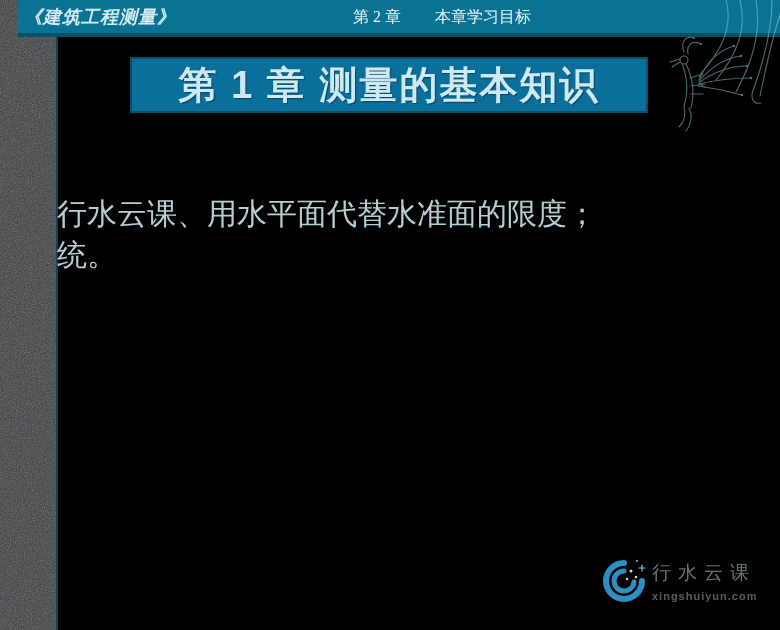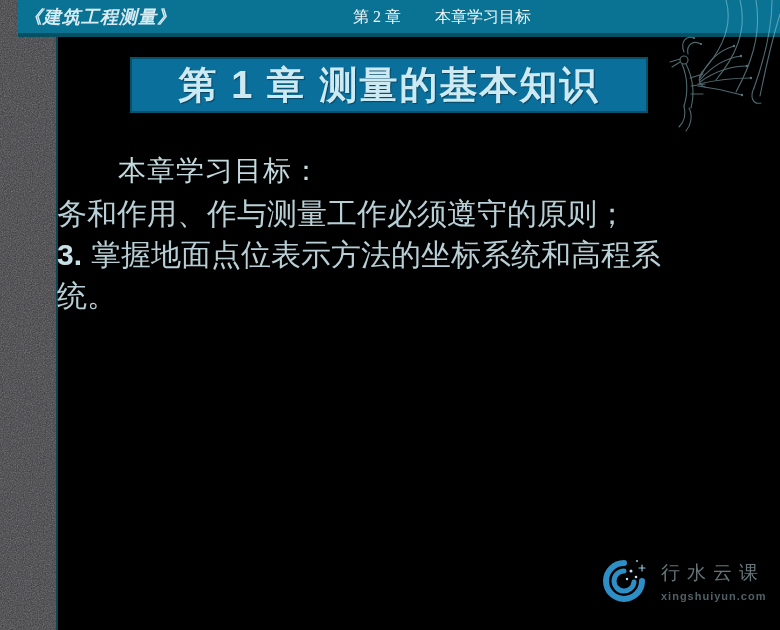--- a/index.html
+++ b/index.html
@@ -51,21 +51,21 @@
     font-size:30px;line-height:41px;color:#b7cfd5;
   }
   .goals .line{white-space:nowrap;height:41px;}
   .goals .num{
     font-family:"Liberation Sans",sans-serif;font-weight:bold;
     color:#c7e0e6;margin-right:9px;
   }
   
   .logo{position:absolute;left:600px;top:556px;z-index:2;display:flex;align-items:flex-start;}
   .logo-icon{flex:0 0 auto;}
-  .logo-text{margin-left:15px;margin-top:4px;}
+  .logo-text{margin-left:6px;margin-top:4px;}
   .logo-brand{
     font-size:19px;color:#a9c2c8;opacity:.6;letter-spacing:7px;white-space:nowrap;
     font-family:"Liberation Serif",serif;
   }
   .logo-domain{
     margin-top:4px;font-size:11px;font-weight:bold;color:#93aeb6;opacity:.55;
     letter-spacing:1px;white-space:nowrap;
   }
 </style>
 </head>
@@ -132,25 +132,23 @@
       <circle cx="74" cy="95" r="1.2"></circle>
       <circle cx="26" cy="38" r="1.1"></circle>
       <circle cx="33" cy="44" r="1.1"></circle>
     </g>
   </svg>
 
   <div class="title-box">
     <span class="t">第 1 章 测量的基本知识</span>
   </div>
 
-  <div class="goal-heading">本章学习目标：</div>
 
   <div class="goals">
-    <div class="line"><span>务和作用、作与测量工作必须遵守的原则；</span></div>
-    <div class="line"><span class="num">3.</span><span>掌握地面点位表示方法的坐标系统和高程系</span></div>
+    <div class="line"><span>行水云课、用水平面代替水准面的限度；</span></div>
     <div class="line"><span>统。</span></div>
   </div>
 
   <div class="logo">
     <svg class="logo-icon" width="46" height="48" viewBox="0 0 46 48" xmlns="http://www.w3.org/2000/svg">
       <path d="M42 25 A18 18 0 1 1 24 7" stroke="#2e8ec6" stroke-width="6" fill="none" stroke-linecap="round"></path>
       <path d="M24 15 A10 10 0 1 0 34 26" stroke="#2e8ec6" stroke-width="5" fill="none" stroke-linecap="round"></path>
       <circle cx="31" cy="15" r="1.5" fill="#bfe3f2"></circle>
       <circle cx="36" cy="21" r="1.3" fill="#bfe3f2"></circle>
       <circle cx="27" cy="23" r="1.2" fill="#bfe3f2"></circle>

